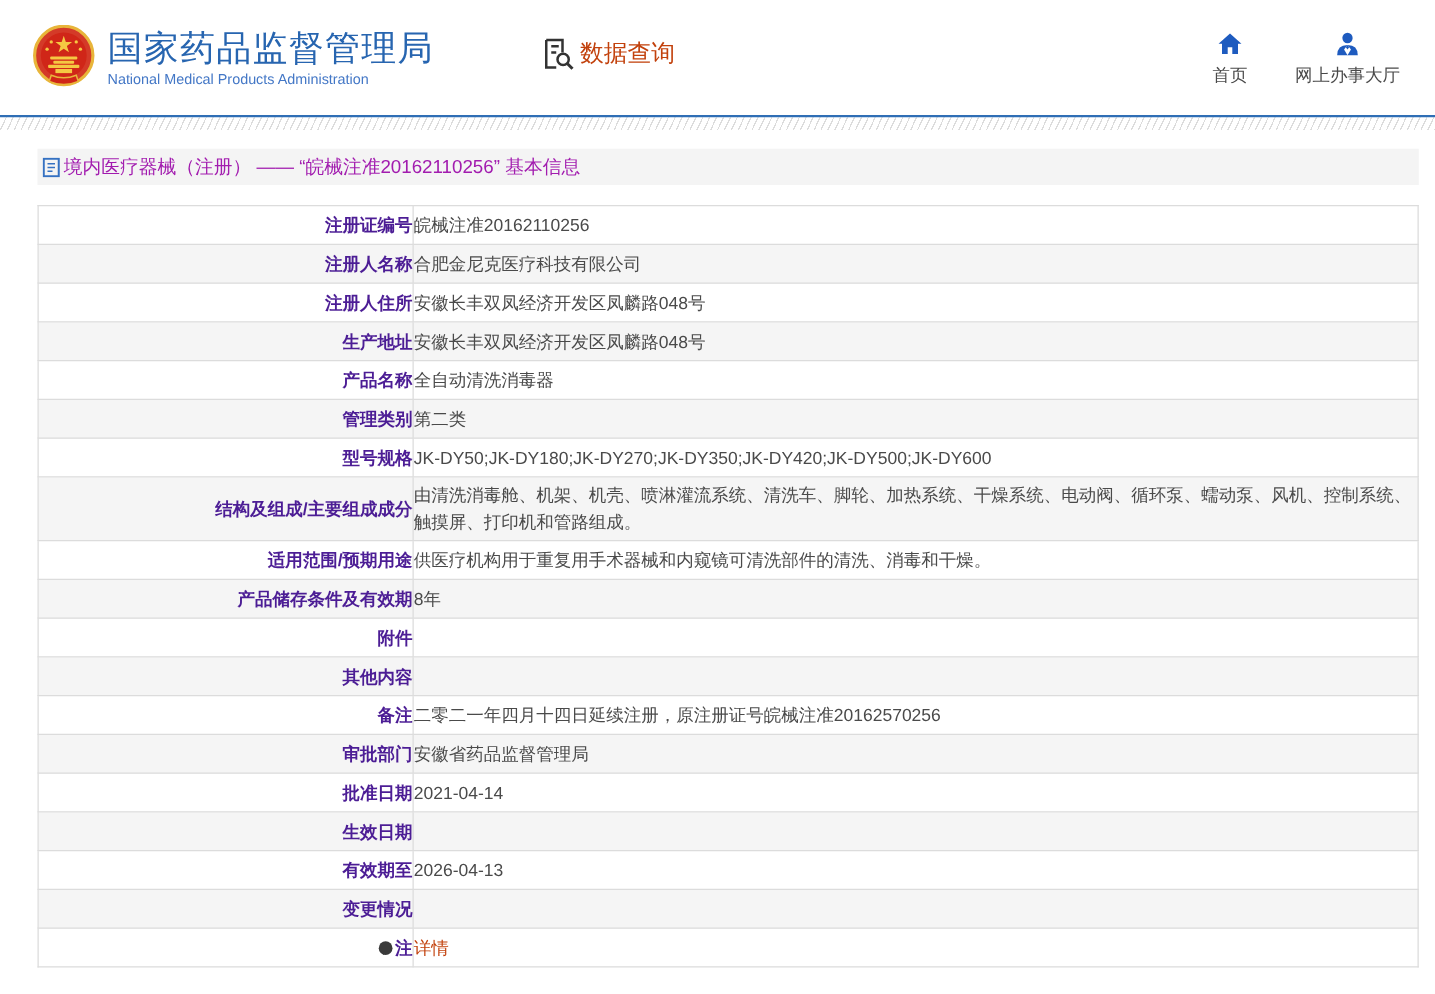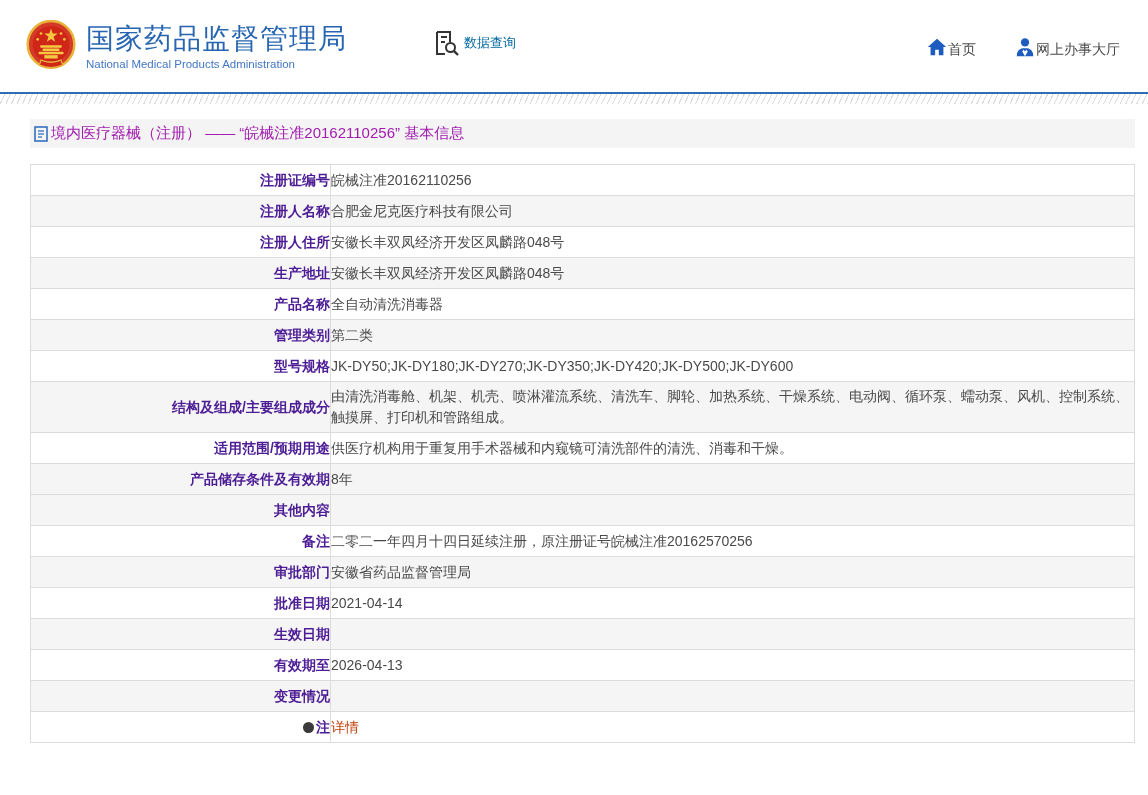--- a/index.html
+++ b/index.html
@@ -20,24 +20,24 @@
   .brand-title {
     color: #2765b0; font-size: 28px; font-weight: normal;
     letter-spacing: 1px; line-height: 32px;
   }
   .brand-sub { color: #4377c6; font-size: 11.5px; margin-top: 3px; }
   .section-entry {
     display: flex; align-items: center; margin-left: 85px; margin-top: -6px;
     cursor: pointer;
   }
   .section-entry .doc-search-icon { width: 28px; height: 28px; }
-  .section-label { font-size: 13px; color: #0369a1; margin-left: 4px; }
+  .section-label { font-size: 19px; color: #c2410c; margin-left: 4px; }
   .header-spacer { flex: 1; }
   .top-nav { display: flex; gap: 38px; margin-top: 2px; }
-  .nav-item { display: flex; flex-direction: row; align-items: center; cursor: pointer; }
+  .nav-item { display: flex; flex-direction: column; align-items: center; cursor: pointer; }
   .nav-item svg { width: 22px; height: 22px; }
   .nav-label { font-size: 14px; color: #4a4a4a; margin-top: 6px; white-space: nowrap; }
 
   
   .blue-rule { height: 2px; background: #2f6eb5; }
   .hatch-band {
     height: 10px;
     background: repeating-linear-gradient(115deg,
       #ffffff 0px, #ffffff 4px, #dcdcdc 4px, #dcdcdc 5px);
   }
@@ -188,20 +188,24 @@
           <td class="value-cell">由清洗消毒舱、机架、机壳、喷淋灌流系统、清洗车、脚轮、加热系统、干燥系统、电动阀、循环泵、蠕动泵、风机、控制系统、触摸屏、打印机和管路组成。</td>
         </tr>
         <tr class="odd">
           <td class="label-cell"><span>适用范围/预期用途</span></td>
           <td class="value-cell">供医疗机构用于重复用手术器械和内窥镜可清洗部件的清洗、消毒和干燥。</td>
         </tr>
         <tr class="even">
           <td class="label-cell"><span>产品储存条件及有效期</span></td>
           <td class="value-cell">8年</td>
         </tr>
+        <tr class="odd">
+          <td class="label-cell"><span>附件</span></td>
+          <td class="value-cell"></td>
+        </tr>
         <tr class="even">
           <td class="label-cell"><span>其他内容</span></td>
           <td class="value-cell"></td>
         </tr>
         <tr class="odd">
           <td class="label-cell"><span>备注</span></td>
           <td class="value-cell">二零二一年四月十四日延续注册，原注册证号皖械注准20162570256</td>
         </tr>
         <tr class="even">
           <td class="label-cell"><span>审批部门</span></td>

